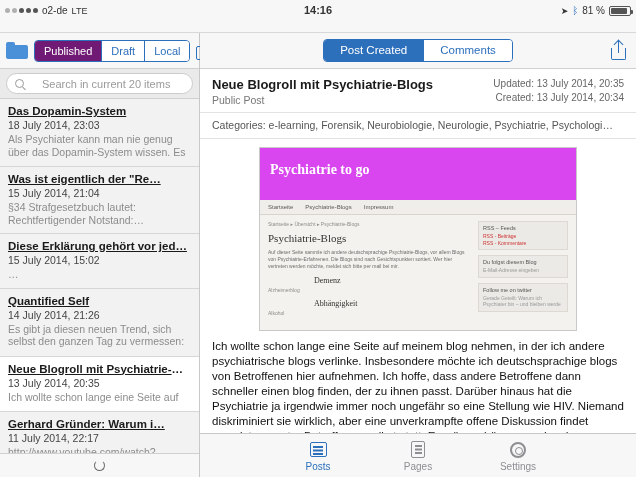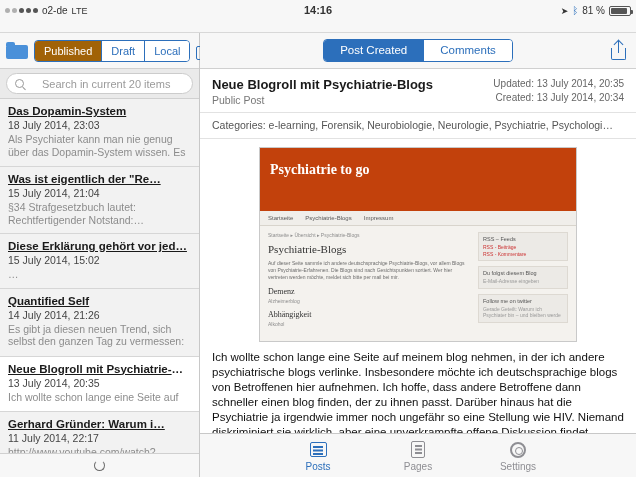--- a/index.html
+++ b/index.html
@@ -115,21 +115,21 @@
   }
   .seg div {
     font-size: 11px;
     padding: 0 9px;
     line-height: 20px;
     color: #2c6fbb;
     background: #fff;
     border-right: 1px solid #2c6fbb;
   }
   .seg div:last-child { border-right: none; }
-  .seg div.active { background: #a16207; color: #fff; }
+  .seg div.active { background: #701a75; color: #fff; }
   .compose {
     margin-left: auto;
     width: 18px; height: 18px;
     position: relative;
     flex: none;
   }
   .compose .sq {
     position: absolute; left: 0; bottom: 0;
     width: 14px; height: 14px;
     border: 1.5px solid #2c6fbb;
@@ -344,22 +344,22 @@
   }
 
   
   .shot {
     width: 318px;
     margin: 0 auto 8px auto;
     border: 1px solid #c9c9c9;
     background: #fff;
   }
   .shot-banner {
-    height: 63px;
-    background: #c2410c;
+    height: 52px;
+    background: #d946ef;
     position: relative;
   }
   .shot-banner .bn-title {
     position: absolute;
     left: 10px; top: 14px;
     color: #fff;
     font-size: 14px;
     font-weight: bold;
     font-family: "Liberation Serif", serif;
   }
@@ -392,20 +392,21 @@
     font-size: 5px;
     color: #6d6d6d;
     line-height: 7px;
     margin-bottom: 6px;
   }
   .shot-h2 {
     font-size: 8px;
     color: #333;
     font-family: "Liberation Serif", serif;
     margin-bottom: 2px;
+    margin-left: 46px;
   }
   .shot-small { font-size: 5px; color: #8d8d8d; margin-bottom: 6px; }
   .shot-side { width: 90px; }
   .side-box {
     background: #eceae6;
     border: 1px solid #ddd9d2;
     margin-bottom: 5px;
     padding: 3px 4px;
   }
   .side-box .sb-t { font-size: 5.5px; color: #555; margin-bottom: 2px; }

